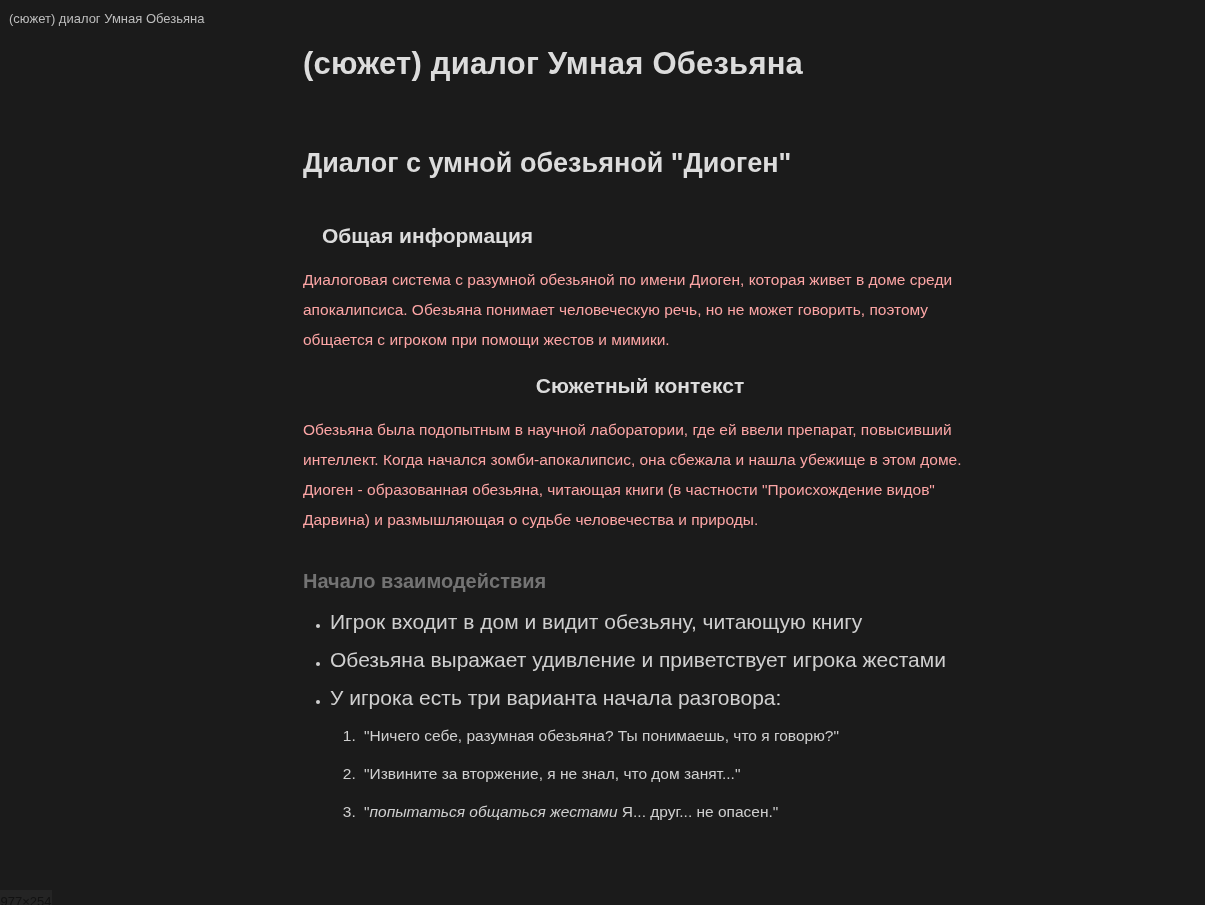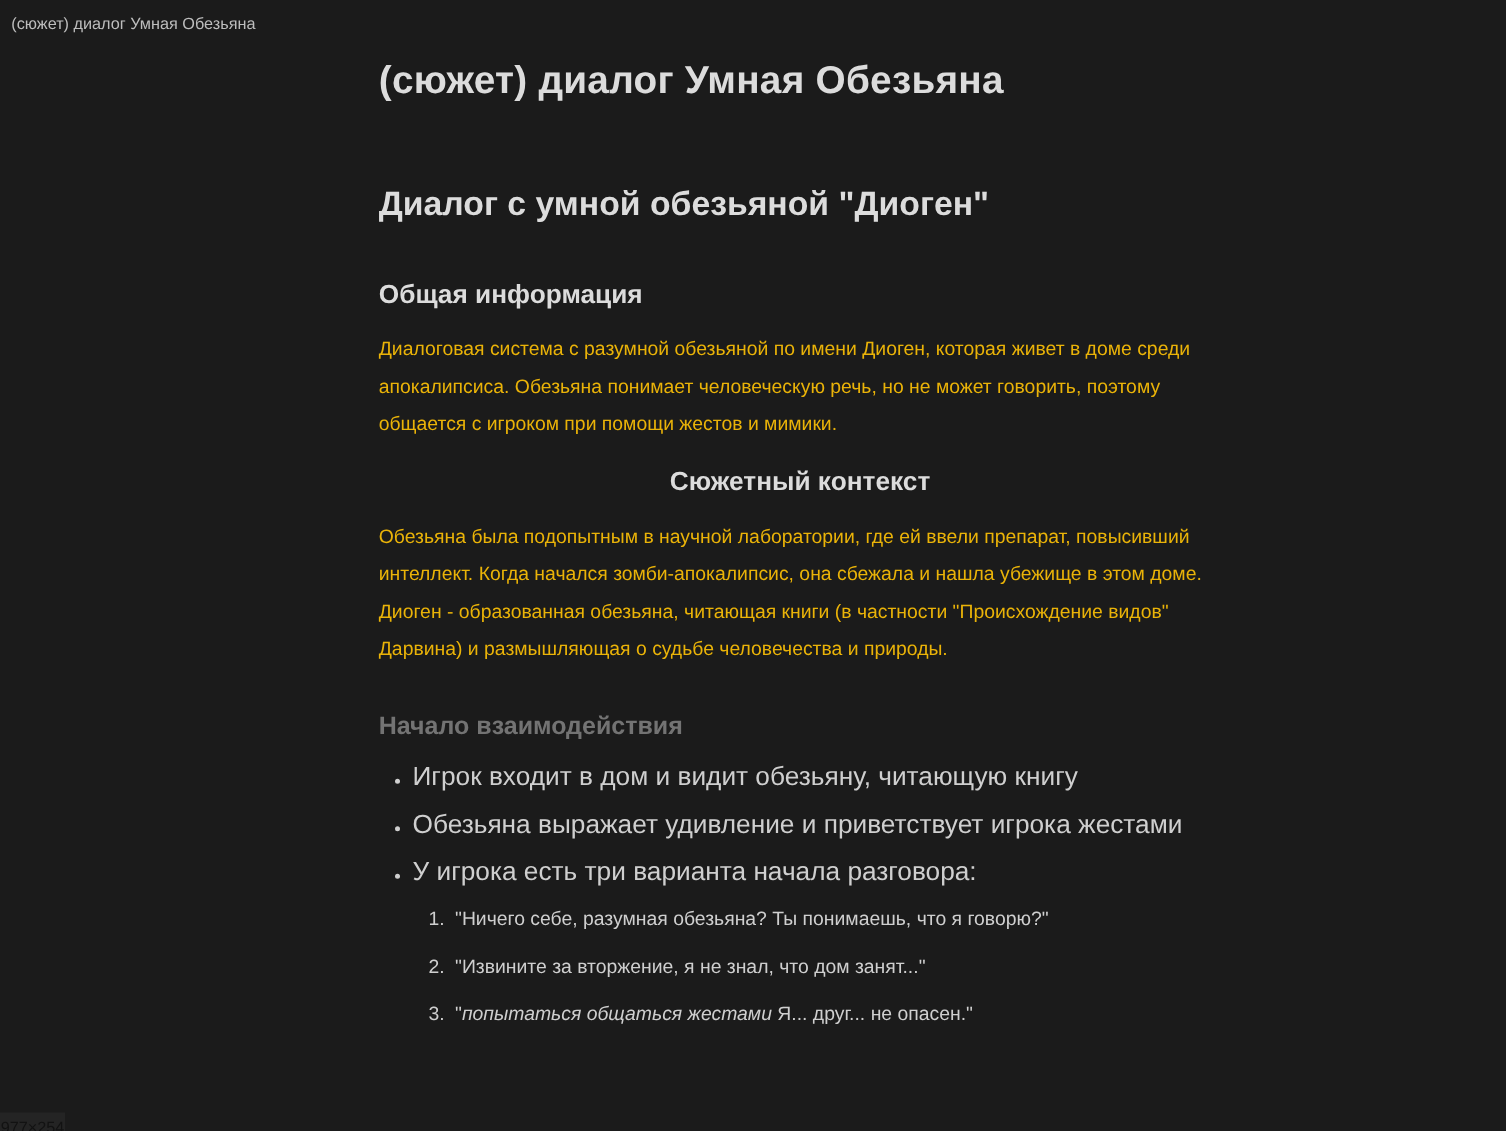--- a/index.html
+++ b/index.html
@@ -30,27 +30,27 @@
   }
 
   h1.doc-h1 {
     margin-top: 66px;
     font-size: 27px; font-weight: 700; color: #dcdcdc;
   }
 
   h2.doc-h2 {
     font-size: 21px; font-weight: 700; color: #dcdcdc;
   }
-  .h2-general { margin-top: 45px; }
+  .h2-general { margin-top: 45px; margin-left: 19px; }
   .h2-context { margin-top: 19px; text-align: center; }
   .h2-structure { margin-top: 17px; }
 
   p.doc-p {
     margin-top: 17px;
-    font-size: 15.5px; line-height: 30px; color: #eab308;
+    font-size: 15.5px; line-height: 30px; color: #fca5a5;
   }
 
   h3.doc-h3 {
     margin-top: 26px;
     font-size: 19px; font-weight: 700; color: #dcdcdc;
     display: flex; align-items: center; gap: 2px; flex-wrap: wrap;
   }
   code.inline-code {
     font-family: "DejaVu Sans Mono", "Liberation Mono", monospace;
     font-size: 14px; font-weight: 700;

